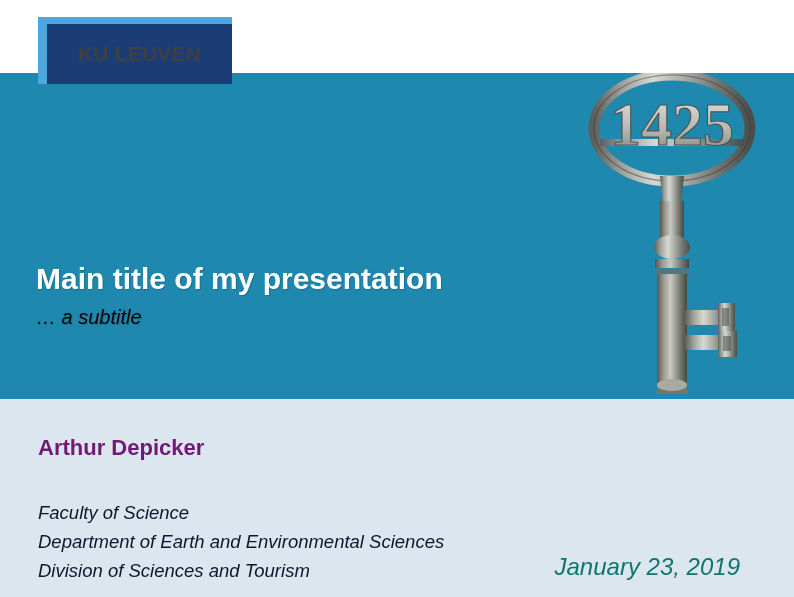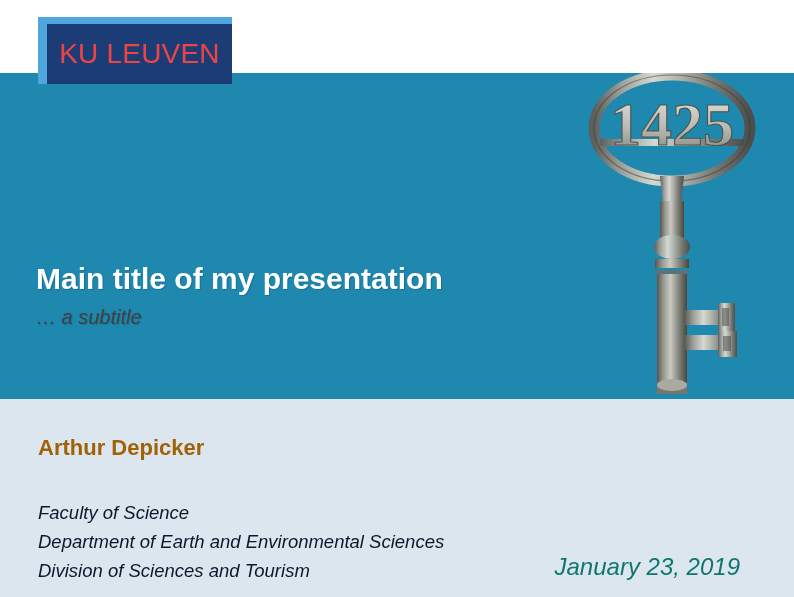--- a/index.html
+++ b/index.html
@@ -60,23 +60,23 @@
   }
   .logo-text {
     position: absolute;
     left: 9px;
     top: 7px;
     width: 185px;
     height: 60px;
     display: flex;
     align-items: center;
     justify-content: center;
-    color: #ef4444;
-    font-size: 28px;
-    font-weight: normal;
+    color: #404040;
+    font-size: 21px;
+    font-weight: bold;
     letter-spacing: 0.2px;
     white-space: nowrap;
   }
 
   
   .key-wrap {
     position: absolute;
     left: 560px;
     top: 73px;
     width: 234px;
@@ -92,33 +92,33 @@
     color: #ffffff;
     font-size: 30px;
     font-weight: bold;
     white-space: nowrap;
     text-shadow: 1px 1px 1px rgba(0,0,0,0.18);
   }
   .subtitle {
     position: absolute;
     left: 36px;
     top: 306px;
-    color: #404040;
+    color: #000000;
     font-size: 20px;
     font-style: italic;
     white-space: nowrap;
     text-shadow: 1px 1px 1px rgba(0,0,0,0.14);
   }
 
   
   .author {
     position: absolute;
     left: 38px;
     top: 435px;
-    color: #a16207;
+    color: #701a75;
     font-size: 22px;
     font-weight: bold;
     white-space: nowrap;
   }
   .affiliations {
     position: absolute;
     left: 38px;
     top: 498px;
     color: #0f172a;
     font-size: 18.5px;

